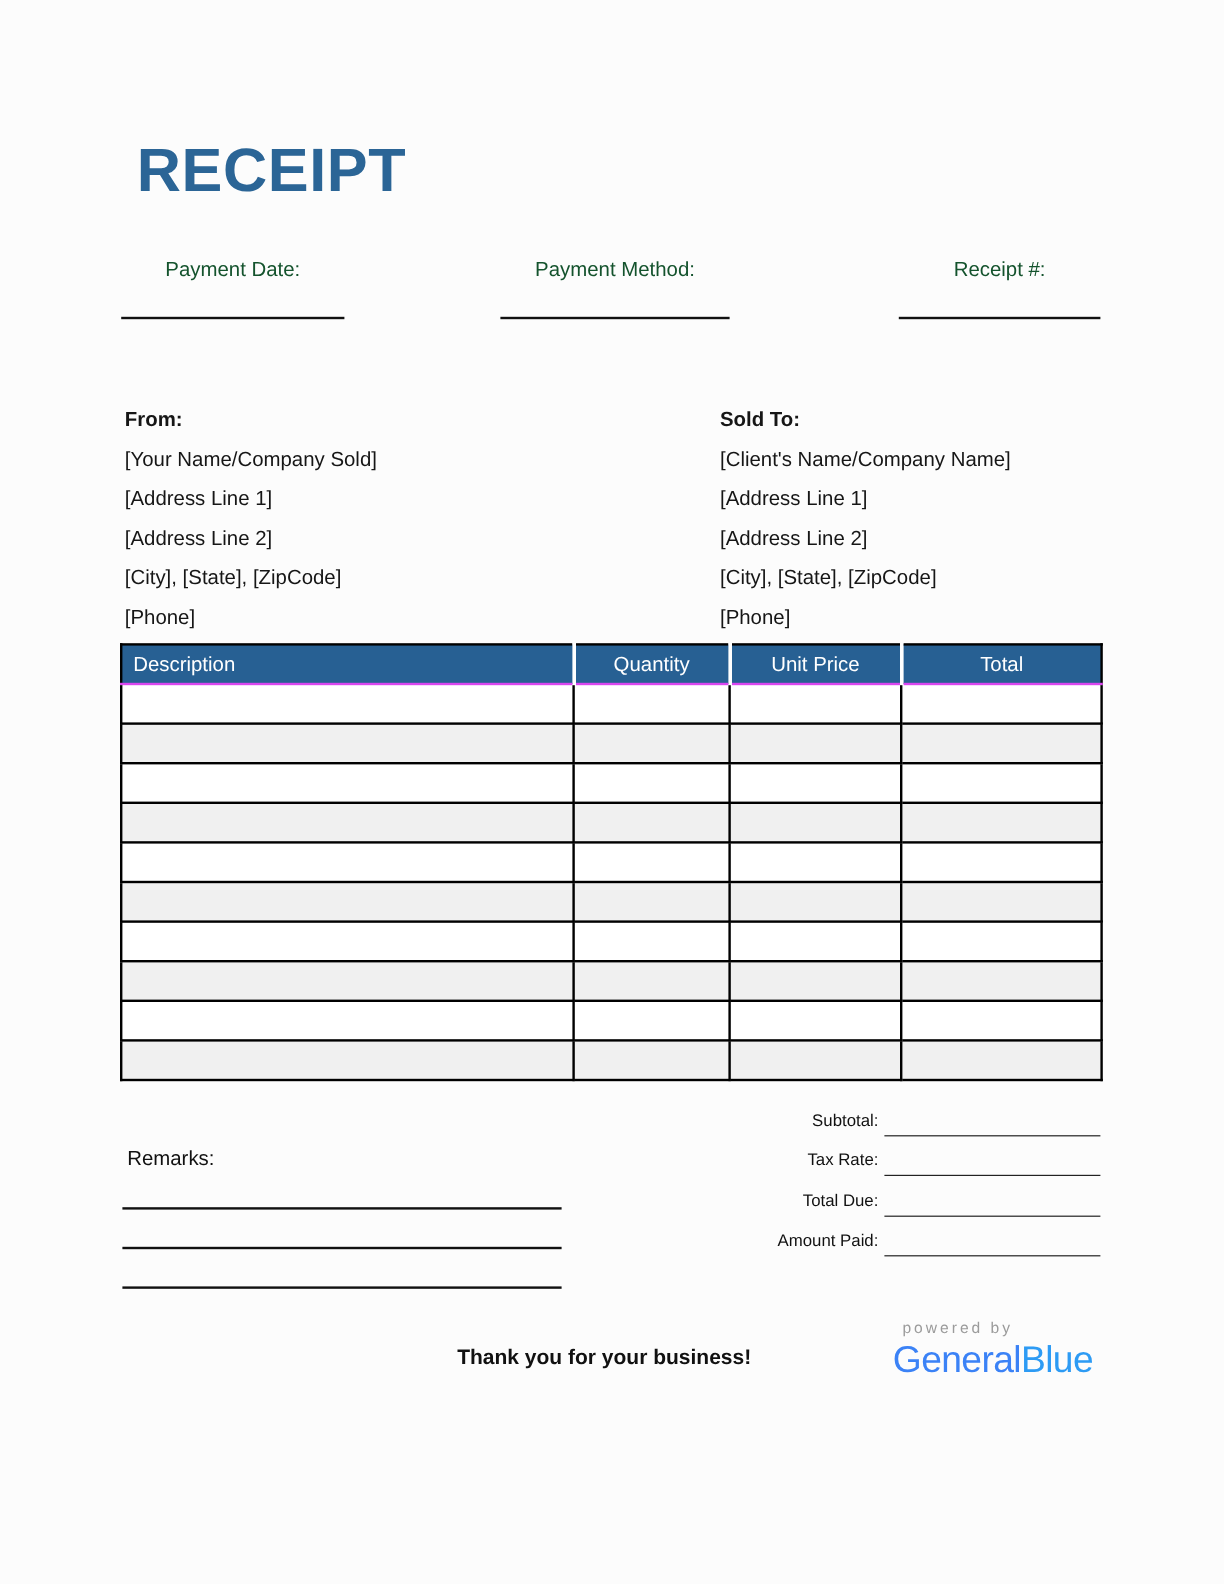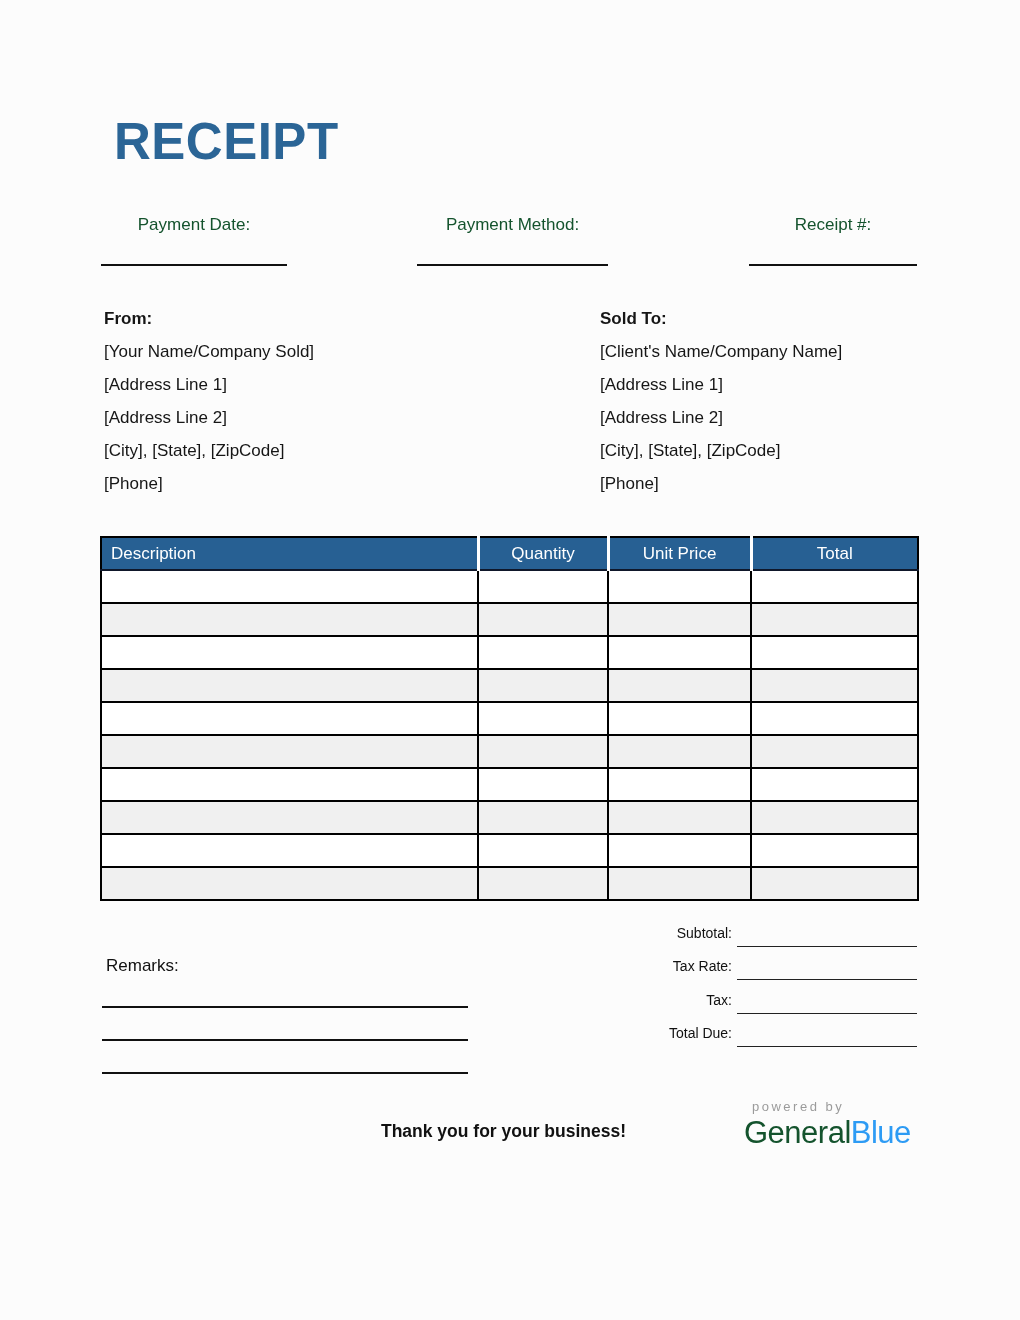--- a/index.html
+++ b/index.html
@@ -30,21 +30,21 @@
   .pay-field { position:absolute; top:215px; height:51px; }
   .pay-field.f1 { left:101px; width:186px; }
   .pay-field.f2 { left:417px; width:191px; }
   .pay-field.f3 { left:749px; width:168px; }
   .pay-label { font-size:17px; text-align:center; color:#14532d; }
   .pay-line { position:absolute; left:0; right:0; bottom:0; border-top:2px solid #111; }
   
   .party { position:absolute; top:302px; font-size:17px; line-height:33px; }
   .party.from { left:104px; }
   .party.sold { left:600px; }
-  .party-heading { font-weight:bold; }
+  .party-heading { font-weight:bold;margin-top:31px; }
   .party-line { white-space:nowrap; }
   
   table.items {
     position:absolute; left:100px; top:536px;
     width:817px;
     border-collapse:collapse;
     table-layout:fixed;
     font-size:17px;
   }
   table.items col.c0 { width:377px; }
@@ -52,21 +52,21 @@
   table.items col.c2 { width:143px; }
   table.items col.c3 { width:167px; }
   table.items th {
     background:#276093;
     color:#fff;
     font-weight:normal;
     height:31px;
     padding:0;
     text-align:center;
     border-top:2px solid #000;
-    border-bottom:2px solid #0f172a;
+    border-bottom:2px solid #d946ef;
     border-left:3px solid #fff;
   }
   table.items th.c0 { text-align:left; padding-left:9px; border-left:2px solid #000; }
   table.items th.c3 { border-right:2px solid #000; }
   table.items td {
     border:2px solid #000;
     height:31px;
     padding:0 6px;
     background:#fff;
   }
@@ -86,21 +86,21 @@
   
   .remarks-label { position:absolute; left:106px; top:956px; font-size:17px; color:#111; }
   .remarks-lines { position:absolute; left:102px; top:990px; width:366px; }
   .remarks-lines .rline { box-sizing:border-box; height:33px; border-bottom:2px solid #111; }
   .remarks-lines .rline:first-child { height:18px; }
   
   .thanks { position:absolute; left:0; top:1121px; width:1007px; text-align:center; font-size:17.5px; color:#111;font-weight:bold; }
   .logo { position:absolute; left:744px; top:1099px; width:170px; }
   .powered { font-size:13px; letter-spacing:2.5px; color:#9b9b9b; padding-left:8px; }
   .brand { font-size:31px; line-height:1.15; margin-top:1px; letter-spacing:-0.5px; }
-  .brand-general { color:#14532d; }
+  .brand-general { color:#3b82f6; }
   .brand-blue { color:#2d9bf4; }
 </style>
 </head>
 <body>
 
 <div class="page">
 
   <h1 class="title">RECEIPT</h1>
 
   <div class="pay-field f1">
@@ -219,25 +219,25 @@
   <div class="totals">
       <div class="trow">
         <span class="tlabel">Subtotal:</span>
         <span class="tline"></span>
       </div>
       <div class="trow">
         <span class="tlabel">Tax Rate:</span>
         <span class="tline"></span>
       </div>
       <div class="trow">
-        <span class="tlabel">Tax:</span>
-        <span class="tline"></span>
-      </div>
-      <div class="trow">
         <span class="tlabel">Total Due:</span>
+        <span class="tline"></span>
+      </div>
+      <div class="trow">
+        <span class="tlabel">Amount Paid:</span>
         <span class="tline"></span>
       </div>
     </div>
 
   <div class="remarks-label">Remarks:</div>
   <div class="remarks-lines">
       <div class="rline"></div>
       <div class="rline"></div>
       <div class="rline"></div>
     </div>

